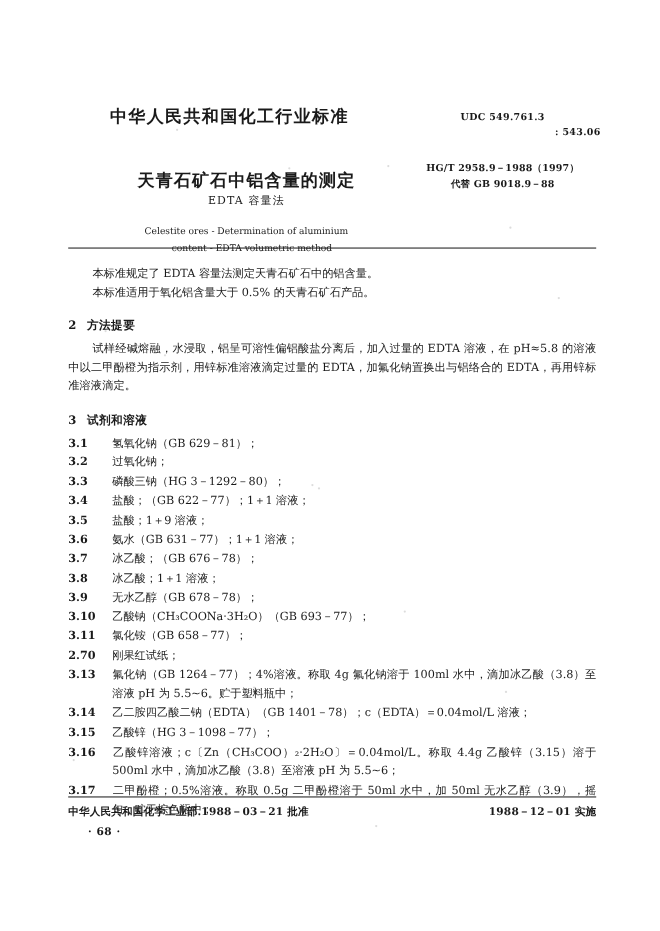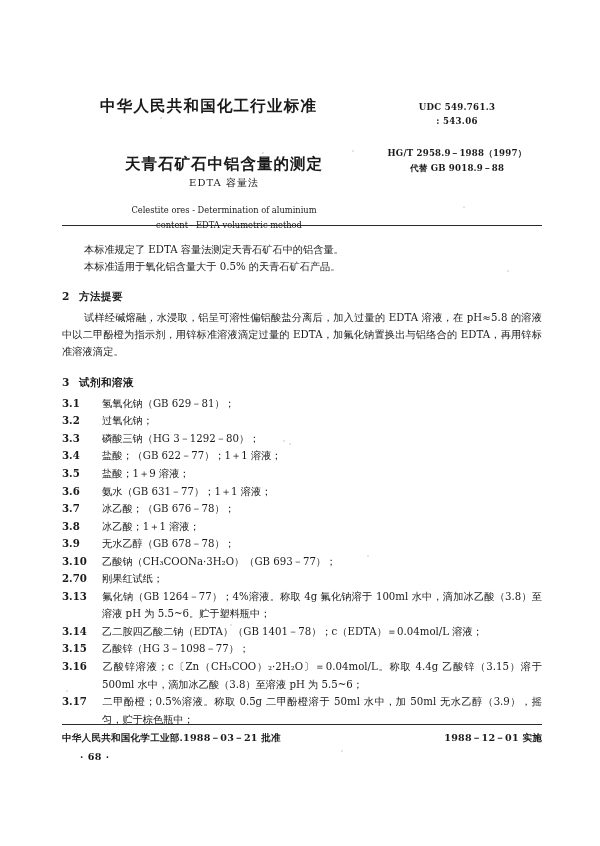--- a/index.html
+++ b/index.html
@@ -70,21 +70,21 @@
     position: absolute;
     right: -4px;
     top: 100px;
     width: 178px;
     text-align: center;
     font-size: 8.6px;
     font-weight: bold;
     line-height: 1.65;
   }
   .ident-udc { letter-spacing: 0.3px; }
-  .ident-sub { letter-spacing: 0.3px; }
+  .ident-sub { letter-spacing: 0.3px; text-align: right; }
   .ident-gap { height: 18px; }
   .ident-no { letter-spacing: 0.2px; }
   .ident-repl { letter-spacing: 0.2px; }
 
   
   .rule {
     height: 0;
     border-top: 1.3px solid #2a2a2a;
     margin: 0;
   }
@@ -240,20 +240,21 @@
         <p class="item"><span class="inum">3.1</span><span>氢氧化钠（GB 629－81）；</span></p>
         <p class="item"><span class="inum">3.2</span><span>过氧化钠；</span></p>
         <p class="item"><span class="inum">3.3</span><span>磷酸三钠（HG 3－1292－80）；</span></p>
         <p class="item"><span class="inum">3.4</span><span>盐酸；（GB 622－77）；1＋1 溶液；</span></p>
         <p class="item"><span class="inum">3.5</span><span>盐酸；1＋9 溶液；</span></p>
         <p class="item"><span class="inum">3.6</span><span>氨水（GB 631－77）；1＋1 溶液；</span></p>
         <p class="item"><span class="inum">3.7</span><span>冰乙酸；（GB 676－78）；</span></p>
         <p class="item"><span class="inum">3.8</span><span>冰乙酸；1＋1 溶液；</span></p>
         <p class="item"><span class="inum">3.9</span><span>无水乙醇（GB 678－78）；</span></p>
         <p class="item"><span class="inum wide">3.10</span><span>乙酸钠（CH₃COONa·3H₂O）（GB 693－77）；</span></p>
+        <p class="item"><span class="inum wide">3.11</span><span>氯化铵（GB 658－77）；</span></p>
         <p class="item"><span class="inum wide">2.70</span><span>刚果红试纸；</span></p>
         <p class="item"><span class="inum wide">3.13</span><span>氟化钠（GB 1264－77）；4%溶液。称取 4g 氟化钠溶于 100ml 水中，滴加冰乙酸（3.8）至溶液 pH 为 5.5~6。贮于塑料瓶中；</span></p>
         <p class="item"><span class="inum wide">3.14</span><span>乙二胺四乙酸二钠（EDTA）（GB 1401－78）；c（EDTA）＝0.04mol/L 溶液；</span></p>
         <p class="item"><span class="inum wide">3.15</span><span>乙酸锌（HG 3－1098－77）；</span></p>
         <p class="item"><span class="inum wide">3.16</span><span>乙酸锌溶液；c〔Zn（CH₃COO）₂·2H₂O〕＝0.04mol/L。称取 4.4g 乙酸锌（3.15）溶于 500ml 水中，滴加冰乙酸（3.8）至溶液 pH 为 5.5~6；</span></p>
         <p class="item"><span class="inum wide">3.17</span><span>二甲酚橙；0.5%溶液。称取 0.5g 二甲酚橙溶于 50ml 水中，加 50ml 无水乙醇（3.9），摇匀，贮于棕色瓶中；</span></p>
       </div>
 
     </div>
   </div>

